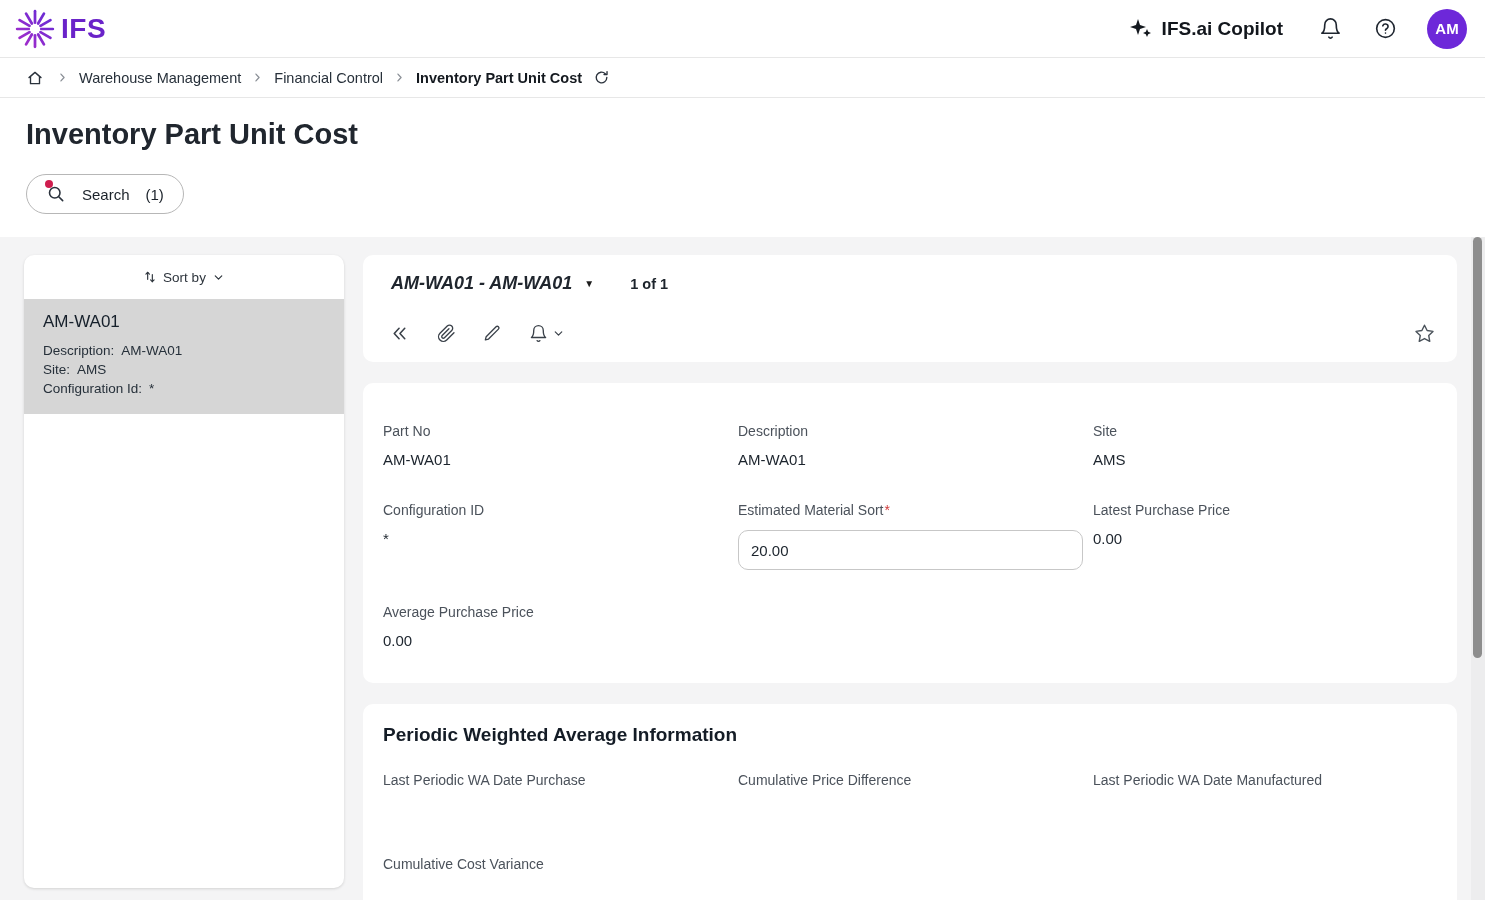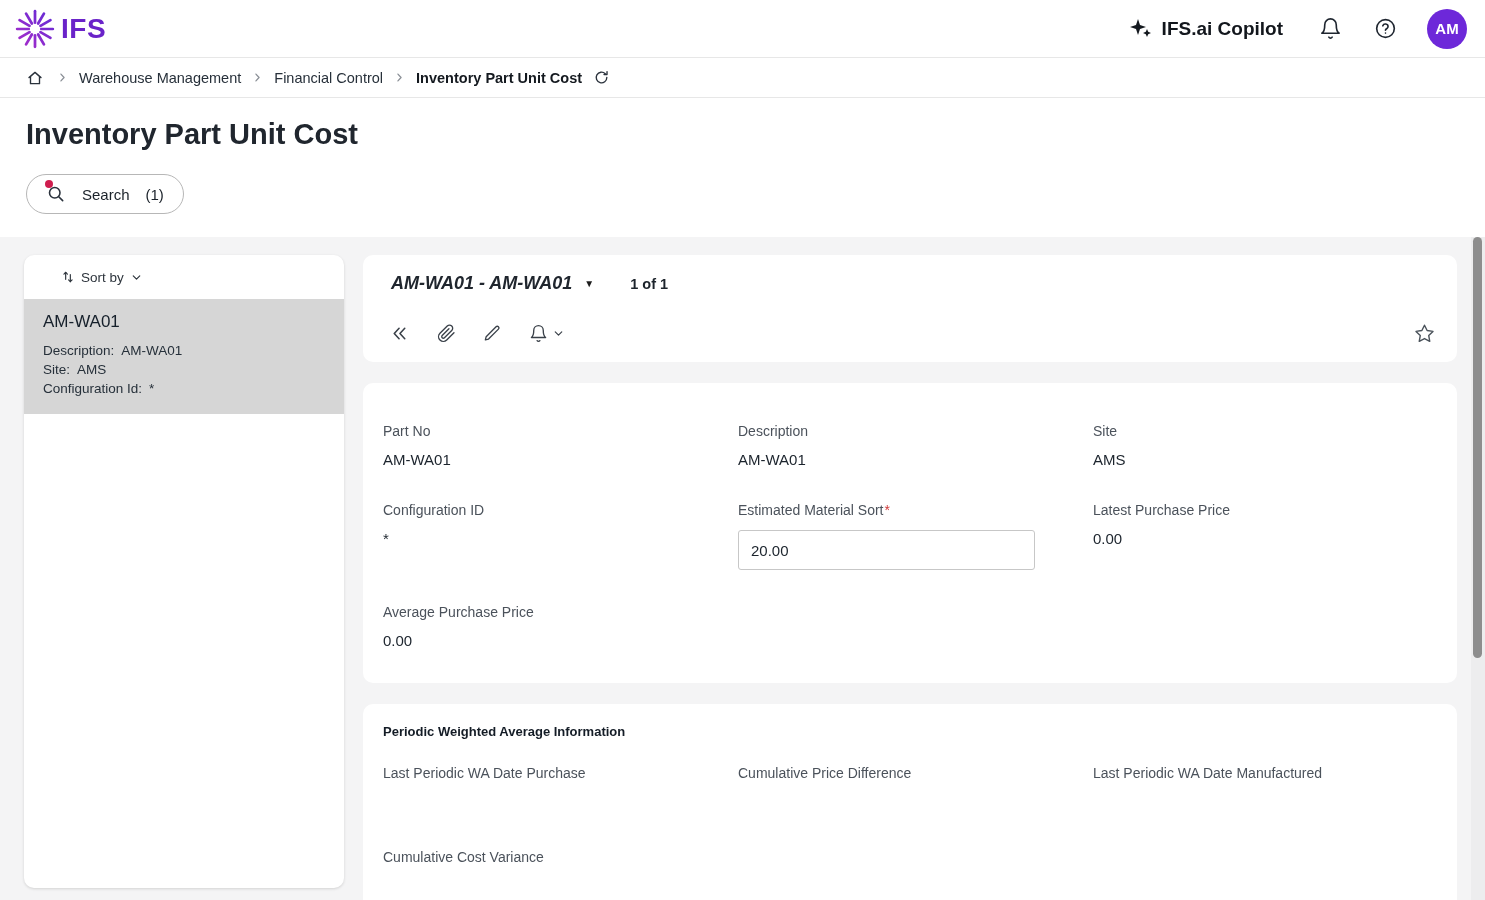--- a/index.html
+++ b/index.html
@@ -31,21 +31,21 @@
   .title-section { padding:12px 26px 0; background:#fff; height:139px; }
   .page-title { margin:8px 0 0; font-size:29px; font-weight:700; color:#20262e; }
   .search-pill { margin-top:23px; display:inline-flex; align-items:center; gap:16px; height:40px; padding:0 19px; border:1px solid #b7b7b7; border-radius:21px; background:#fff; font-size:15px; color:#1b222a; cursor:pointer; }
   .search-ico { position:relative; width:20px; height:20px; }
   .search-dot { position:absolute; top:-4px; left:-1px; width:8px; height:8px; border-radius:50%; background:#cf1d4e; }
 
   
   .content { position:absolute; top:237px; left:0; right:0; bottom:0; background:#f4f4f5; overflow:hidden; }
 
   .list-panel { position:absolute; left:24px; top:18px; width:320px; bottom:12px; background:#fff; border-radius:10px; box-shadow:0 1px 3px rgba(0,0,0,.14); overflow:hidden; }
-  .sort-row { height:44px; display:flex; align-items:center; justify-content:flex-start; padding:0 10px;margin-left:21px; }
+  .sort-row { height:44px; display:flex; align-items:center; justify-content:center; padding:0 10px; }
   .sort-btn { display:flex; align-items:center; gap:6px; background:none; border:none; font-size:13.5px; color:#2d343c; cursor:pointer; }
   .list-item { padding:13px 19px 18px; cursor:pointer; }
   .list-item.selected { background:#d6d6d6; }
   .li-title { font-size:17px; color:#16202b; margin-bottom:11px; }
   .li-row { font-size:13.5px; color:#26303a; margin-top:4px; display:flex; gap:7px; }
 
   .record-area { position:absolute; left:363px; top:18px; width:1094px; }
   .card { background:#fff; border-radius:10px; }
 
   .header-card { margin-bottom:21px; }
@@ -55,24 +55,24 @@
   .pagination { font-size:14.5px; font-weight:700; color:#1c232b; }
   .toolbar { display:flex; align-items:center; gap:15px; padding:9px 16px 13px 20px; }
   .tbtn { display:flex; align-items:center; justify-content:center; min-width:30px; height:32px; background:none; border:none; cursor:pointer; color:#3a4149; gap:4px; }
   .tbtn.star { margin-left:auto; color:#4a525a; }
 
   .detail-card { padding:40px 20px 34px; margin-bottom:21px; }
   .field-grid { display:grid; grid-template-columns:355px 355px 1fr; row-gap:34px; }
   .f-label { font-size:14px; color:#4b525b; margin-bottom:12px; }
   .f-value { font-size:15px; color:#1c242d; }
   .req { color:#d03b3b; margin-left:1px; }
-  .f-input { width:297px; height:40px; border:1px solid #c7c7c7; border-radius:3px; padding:0 12px; font-size:15px; color:#1c242d; background:#fff; outline:none; font-family:"Liberation Sans", sans-serif; }
+  .f-input { width:345px; height:40px; border:1px solid #c7c7c7; border-radius:10px; padding:0 12px; font-size:15px; color:#1c242d; background:#fff; outline:none; font-family:"Liberation Sans", sans-serif; }
 
   .pwa-card { padding:20px 20px 40px; border-radius:10px 10px 0 0; min-height:235px; }
-  .section-title { margin:0 0 26px; font-size:13px; font-weight:700; color:#141c26; }
+  .section-title { margin:0 0 26px; font-size:19px; font-weight:700; color:#141c26; }
   .pwa-grid { display:grid; grid-template-columns:355px 355px 1fr; row-gap:56px; }
 
   
   .scrollbar { position:absolute; right:0; top:237px; bottom:0; width:14px; background:#ededee; }
   .scroll-thumb { position:absolute; top:0; left:2px; width:9px; height:421px; border-radius:5px; background:#8d8d8d; cursor:pointer; }
 </style>
 </head>
 <body>
 
 <div class="topbar">

